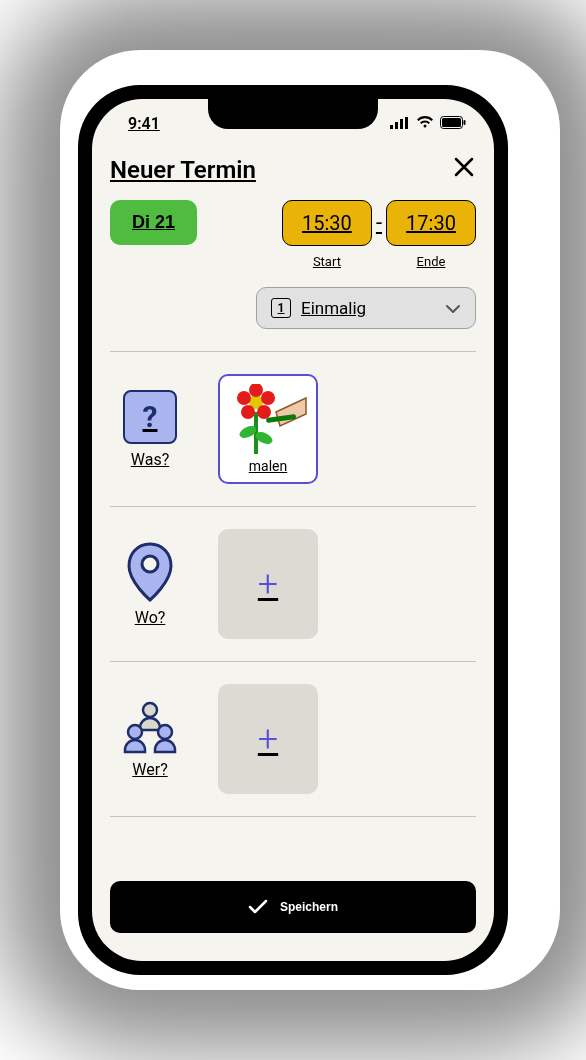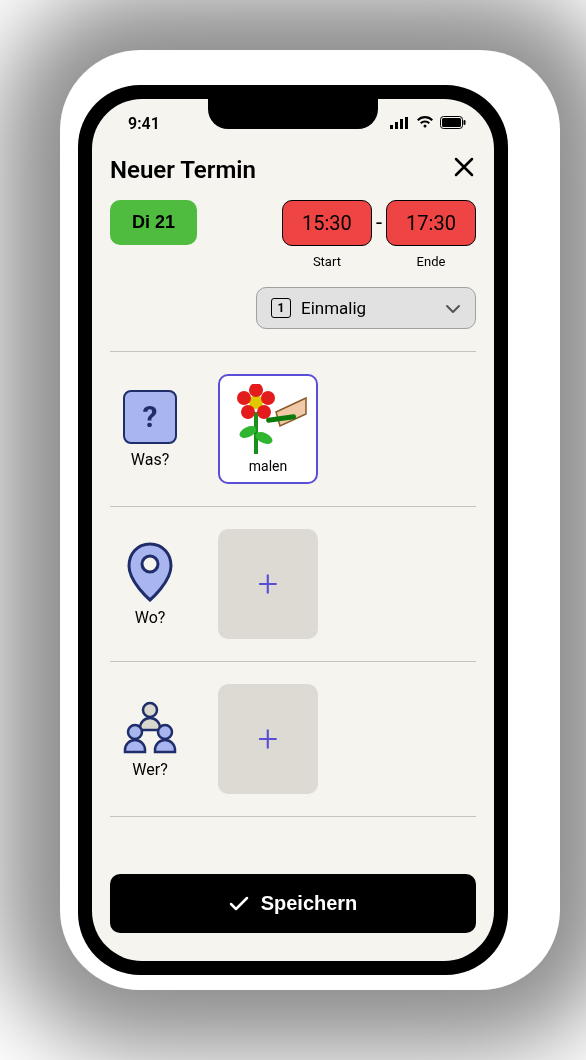--- a/index.html
+++ b/index.html
@@ -34,20 +34,21 @@
     padding: 14px;
     z-index: 1;
   }
   .screen {
     width: 100%;
     height: 100%;
     background: #f6f4ee;
     border-radius: 50px;
     position: relative;
     overflow: hidden;
+    text-decoration: underline;
   }
   .notch {
     position: absolute;
     top: 0;
     left: 50%;
     transform: translateX(-50%);
     width: 170px;
     height: 30px;
     background: #000;
     border-bottom-left-radius: 20px;
@@ -91,21 +92,21 @@
     color: #000;
     font-weight: 700;
     border-radius: 10px;
     padding: 12px 22px;
     font-size: 18px;
     border: none;
     cursor: pointer;
   }
   .time-block { display: flex; flex-direction: column; align-items: center; }
   .time-box {
-    background: #ef4444;
+    background: #eab308;
     border: 1.5px solid #000;
     border-radius: 10px;
     padding: 10px 18px;
     font-size: 20px;
     min-width: 90px;
     text-align: center;
     cursor: pointer;
   }
   .time-label { font-size: 13px; margin-top: 8px; text-align: right; }
   .dash { font-size: 22px; padding-top: 10px; }
@@ -193,21 +194,21 @@
   .flower-draw { width: 80px; height: 72px; }
 
   .save-btn {
     margin-top: auto;
     margin-bottom: 28px;
     background: #000;
     color: #fff;
     border: none;
     border-radius: 10px;
     padding: 18px 0;
-    font-size: 20px;
+    font-size: 12px;
     font-weight: 600;
     display: flex;
     align-items: center;
     justify-content: center;
     gap: 12px;
     cursor: pointer;
   }
 </style>
 </head>
 <body>

